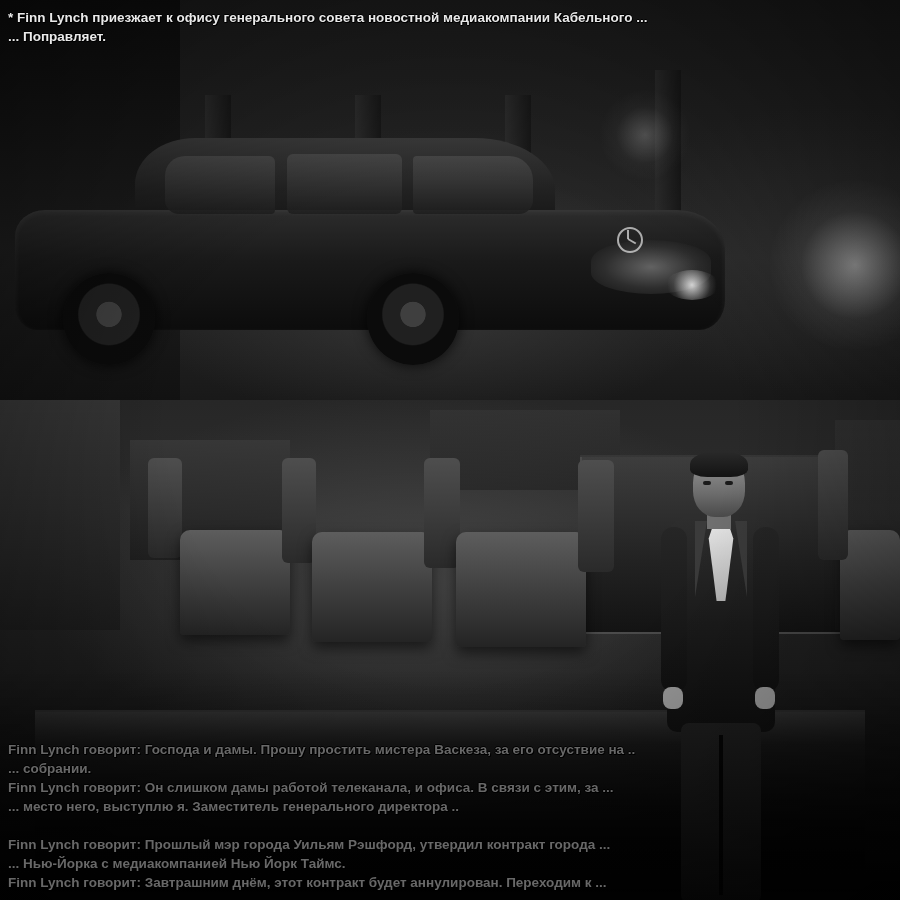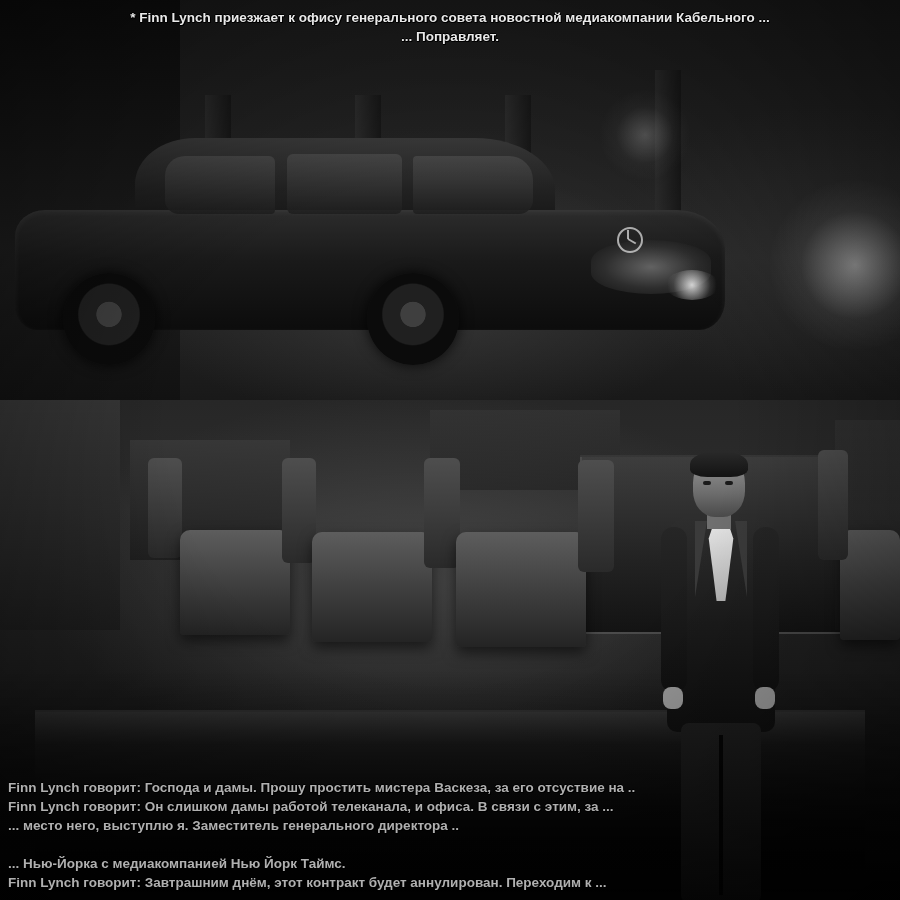--- a/index.html
+++ b/index.html
@@ -237,32 +237,31 @@
     line-height: 19px;
   }
   .top-text .line {
     font-size: 13.5px;
     font-weight: bold;
     color: #e9e9e9;
     text-shadow: 1px 1px 0 #000, -1px 0 0 #000, 0 -1px 0 #000, 0 1px 0 #000;
     white-space: nowrap;
     overflow: hidden;
     text-overflow: ellipsis;
-    text-align: center;
   }
   .chat {
     position: absolute;
     left: 8px;
     bottom: 8px;
     width: 884px;
   }
   .chat .line {
     font-size: 13.5px;
     font-weight: bold;
-    color: #84cc16;
+    color: #ef4444;
     line-height: 19px;
     text-shadow: 1px 1px 0 #000, -1px 0 0 #000, 0 -1px 0 #000, 0 1px 0 #000;
     white-space: nowrap;
     overflow: hidden;
     text-overflow: ellipsis;
   }
   .chat .spacer { height: 19px; }
 </style>
 </head>
 <body>
@@ -337,20 +336,22 @@
     <div class="vignette"></div>
   </div>
 
   <div class="top-text">
     <div class="line">* Finn Lynch приезжает к офису генерального совета новостной медиакомпании Кабельного ...</div>
     <div class="line">... Поправляет.</div>
   </div>
 
   <div class="chat">
     <div class="line">Finn Lynch говорит: Господа и дамы. Прошу простить мистера Васкеза, за его отсуствие на ..</div>
+    <div class="line">... собрании.</div>
     <div class="line">Finn Lynch говорит: Он слишком дамы работой телеканала, и офиса. В связи с этим, за ...</div>
     <div class="line">... место него, выступлю я. Заместитель генерального директора ..</div>
     <div class="spacer"></div>
+    <div class="line">Finn Lynch говорит: Прошлый мэр города Уильям Рэшфорд,  утвердил контракт города ...</div>
     <div class="line">... Нью-Йорка с медиакомпанией Нью Йорк Таймс.</div>
     <div class="line">Finn Lynch говорит: Завтрашним днём, этот контракт будет аннулирован. Переходим к ...</div>
   </div>
 
 </div>
 
 </body></html>

